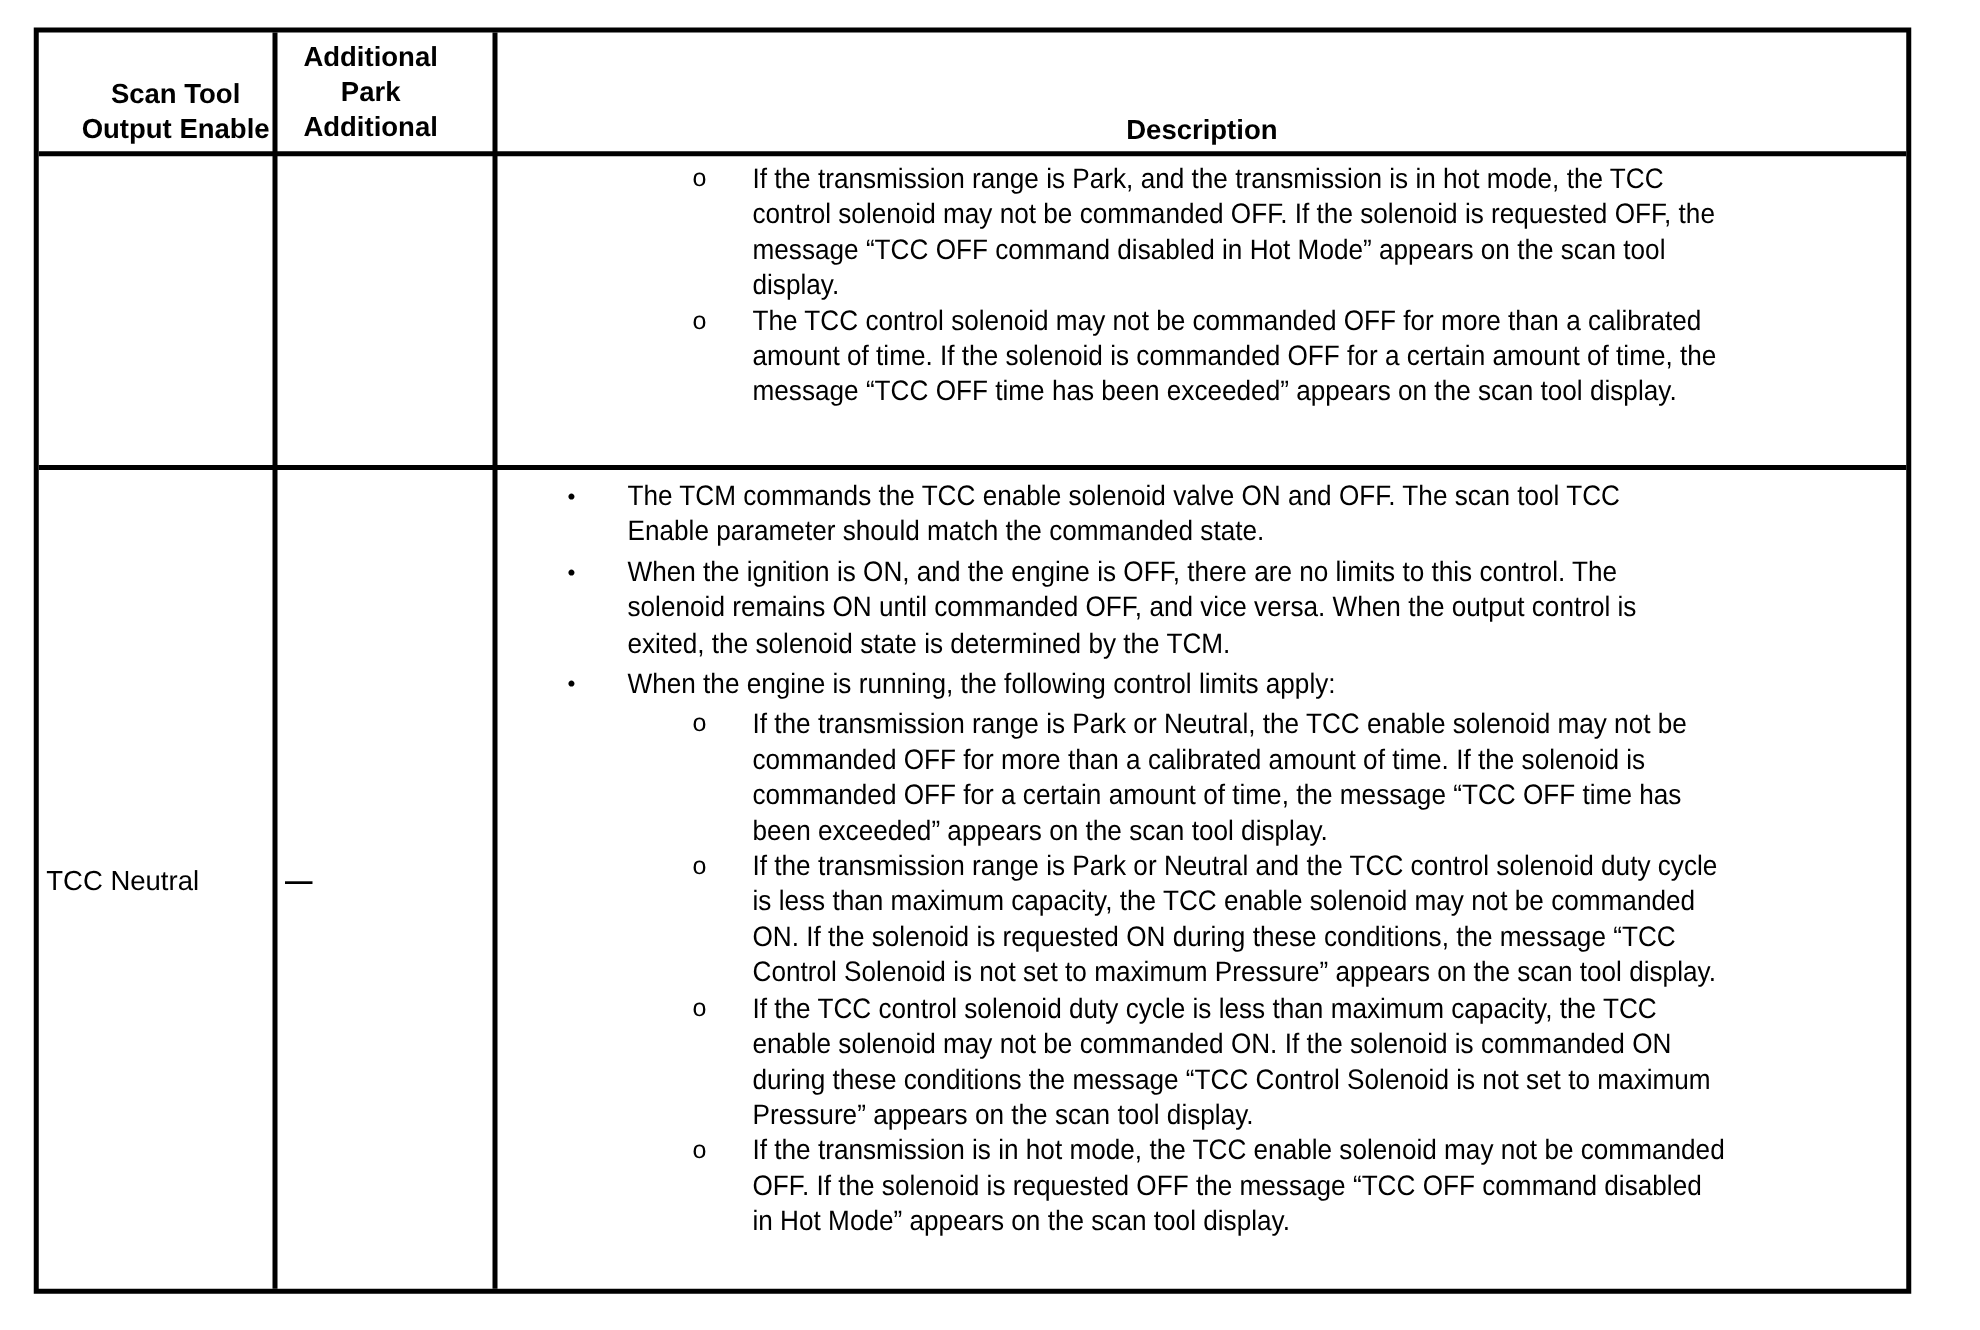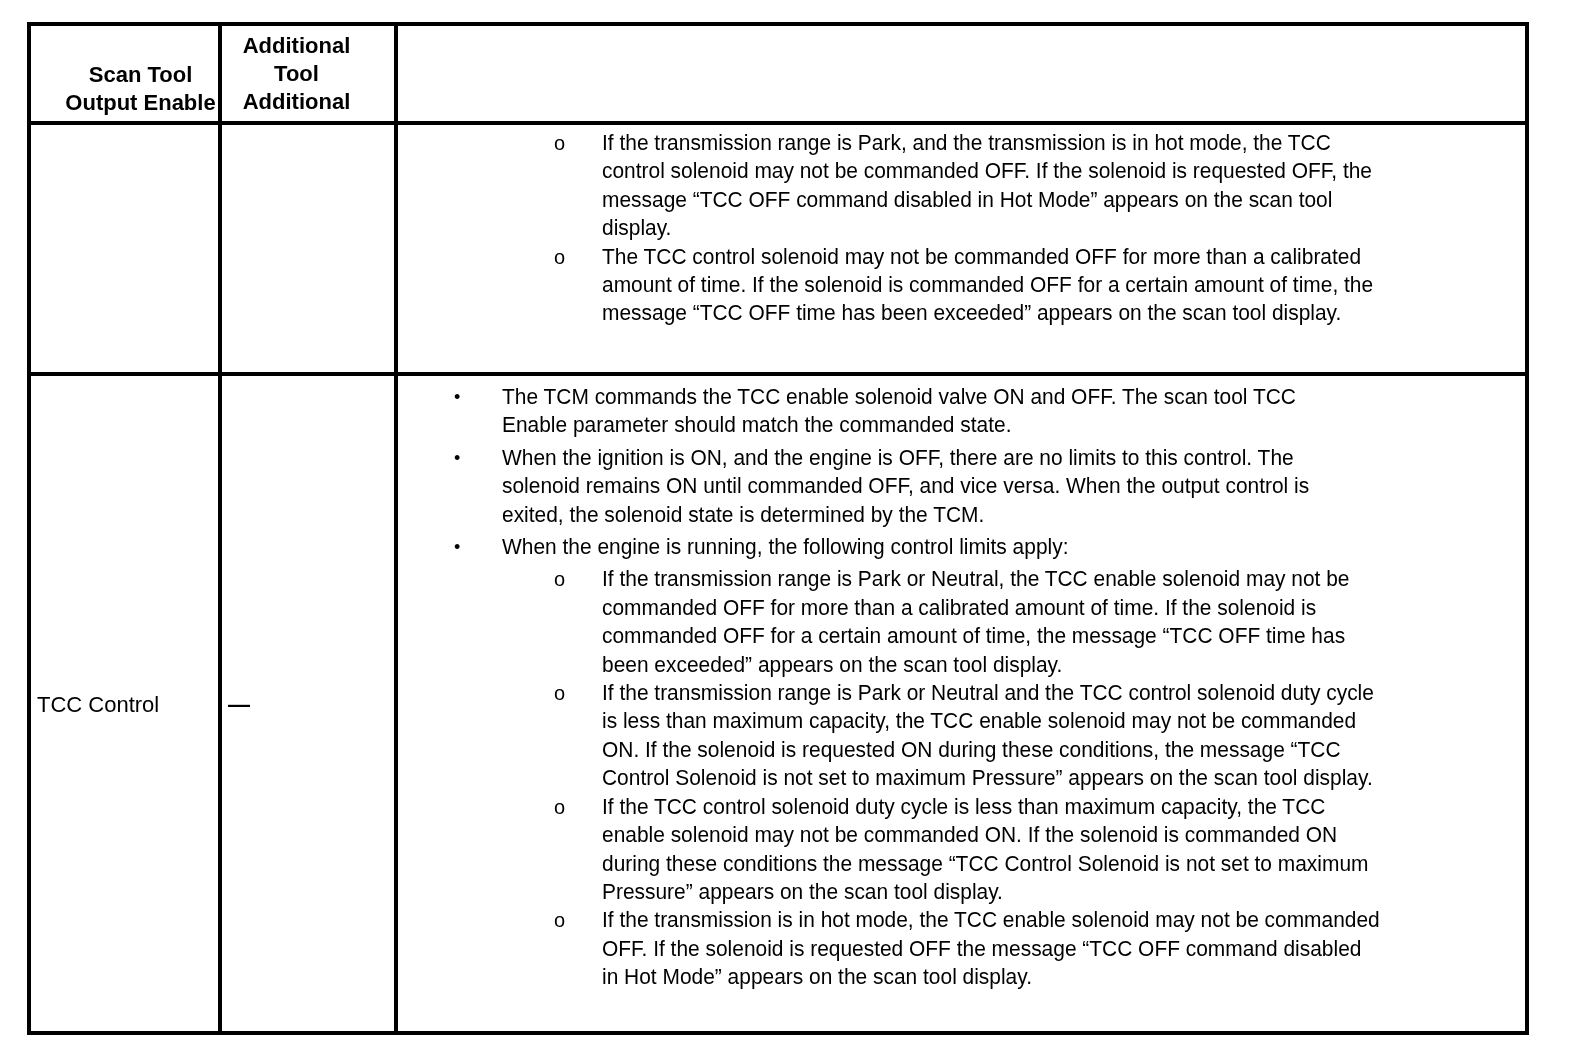--- a/index.html
+++ b/index.html
@@ -29,43 +29,46 @@
 
   <div class="hline" style="top:95px;"></div>
   <div class="hline" style="top:346px;"></div>
 
   <div class="hdr" style="left:0; width:219px; top:35px;">
     <div>Scan Tool</div>
     <div>Output Enable</div>
   </div>
   <div class="hdr" style="left:191px; width:149px; top:6px;">
     <div>Additional</div>
-    <div>Tool</div>
+    <div>Park</div>
     <div>Additional</div>
+  </div>
+  <div class="hdr" style="left:367px; right:0; top:64px;">
+    <div>Description</div>
   </div>
 
   <div class="cell-text" style="left:6px; top:110px;"></div>
   <div class="cell-text" style="left:197px; top:110px;"></div>
   <div class="desc" id="desc-0" style="left:571px; top:103px; width:930px;">
       <div class="item lvl2" style="margin-left: 0px; margin-bottom: 0px;">
         <span class="marker">o</span>
         <span class="txt" style="white-space: nowrap; transform: scaleX(0.93);">If the transmission range is Park, and the transmission is in hot mode, the TCC</span>
         <span class="txt" style="white-space: nowrap; transform: scaleX(0.93);">control solenoid may not be commanded OFF. If the solenoid is requested OFF, the</span>
         <span class="txt" style="white-space: nowrap; transform: scaleX(0.93);">message “TCC OFF command disabled in Hot Mode” appears on the scan tool</span>
         <span class="txt" style="white-space: nowrap; transform: scaleX(0.93);">display.</span>
       </div>
       <div class="item lvl2" style="margin-left: 0px; margin-bottom: 0px;">
         <span class="marker">o</span>
         <span class="txt" style="white-space: nowrap; transform: scaleX(0.93);">The TCC control solenoid may not be commanded OFF for more than a calibrated</span>
         <span class="txt" style="white-space: nowrap; transform: scaleX(0.93);">amount of time. If the solenoid is commanded OFF for a certain amount of time, the</span>
         <span class="txt" style="white-space: nowrap; transform: scaleX(0.93);">message “TCC OFF time has been exceeded” appears on the scan tool display.</span>
       </div>
     </div>
 
-  <div class="cell-text" style="left:6px; top:665px;">TCC Control</div>
+  <div class="cell-text" style="left:6px; top:665px;">TCC Neutral</div>
   <div class="cell-text" style="left:197px; top:665px; font-weight:bold;">—</div>
   <div class="desc" id="desc-1" style="left:471px; top:357px; width:1030px;">
       <div class="item lvl1" style="margin-left: 0px; margin-bottom: 4px;">
         <span class="marker">•</span>
         <span class="txt" style="white-space: nowrap; transform: scaleX(0.93);">The TCM commands the TCC enable solenoid valve ON and OFF. The scan tool TCC</span>
         <span class="txt" style="white-space: nowrap; transform: scaleX(0.93);">Enable parameter should match the commanded state.</span>
       </div>
       <div class="item lvl1" style="margin-left: 0px; margin-bottom: 4px;">
         <span class="marker">•</span>
         <span class="txt" style="white-space: nowrap; transform: scaleX(0.93);">When the ignition is ON, and the engine is OFF, there are no limits to this control. The</span>

